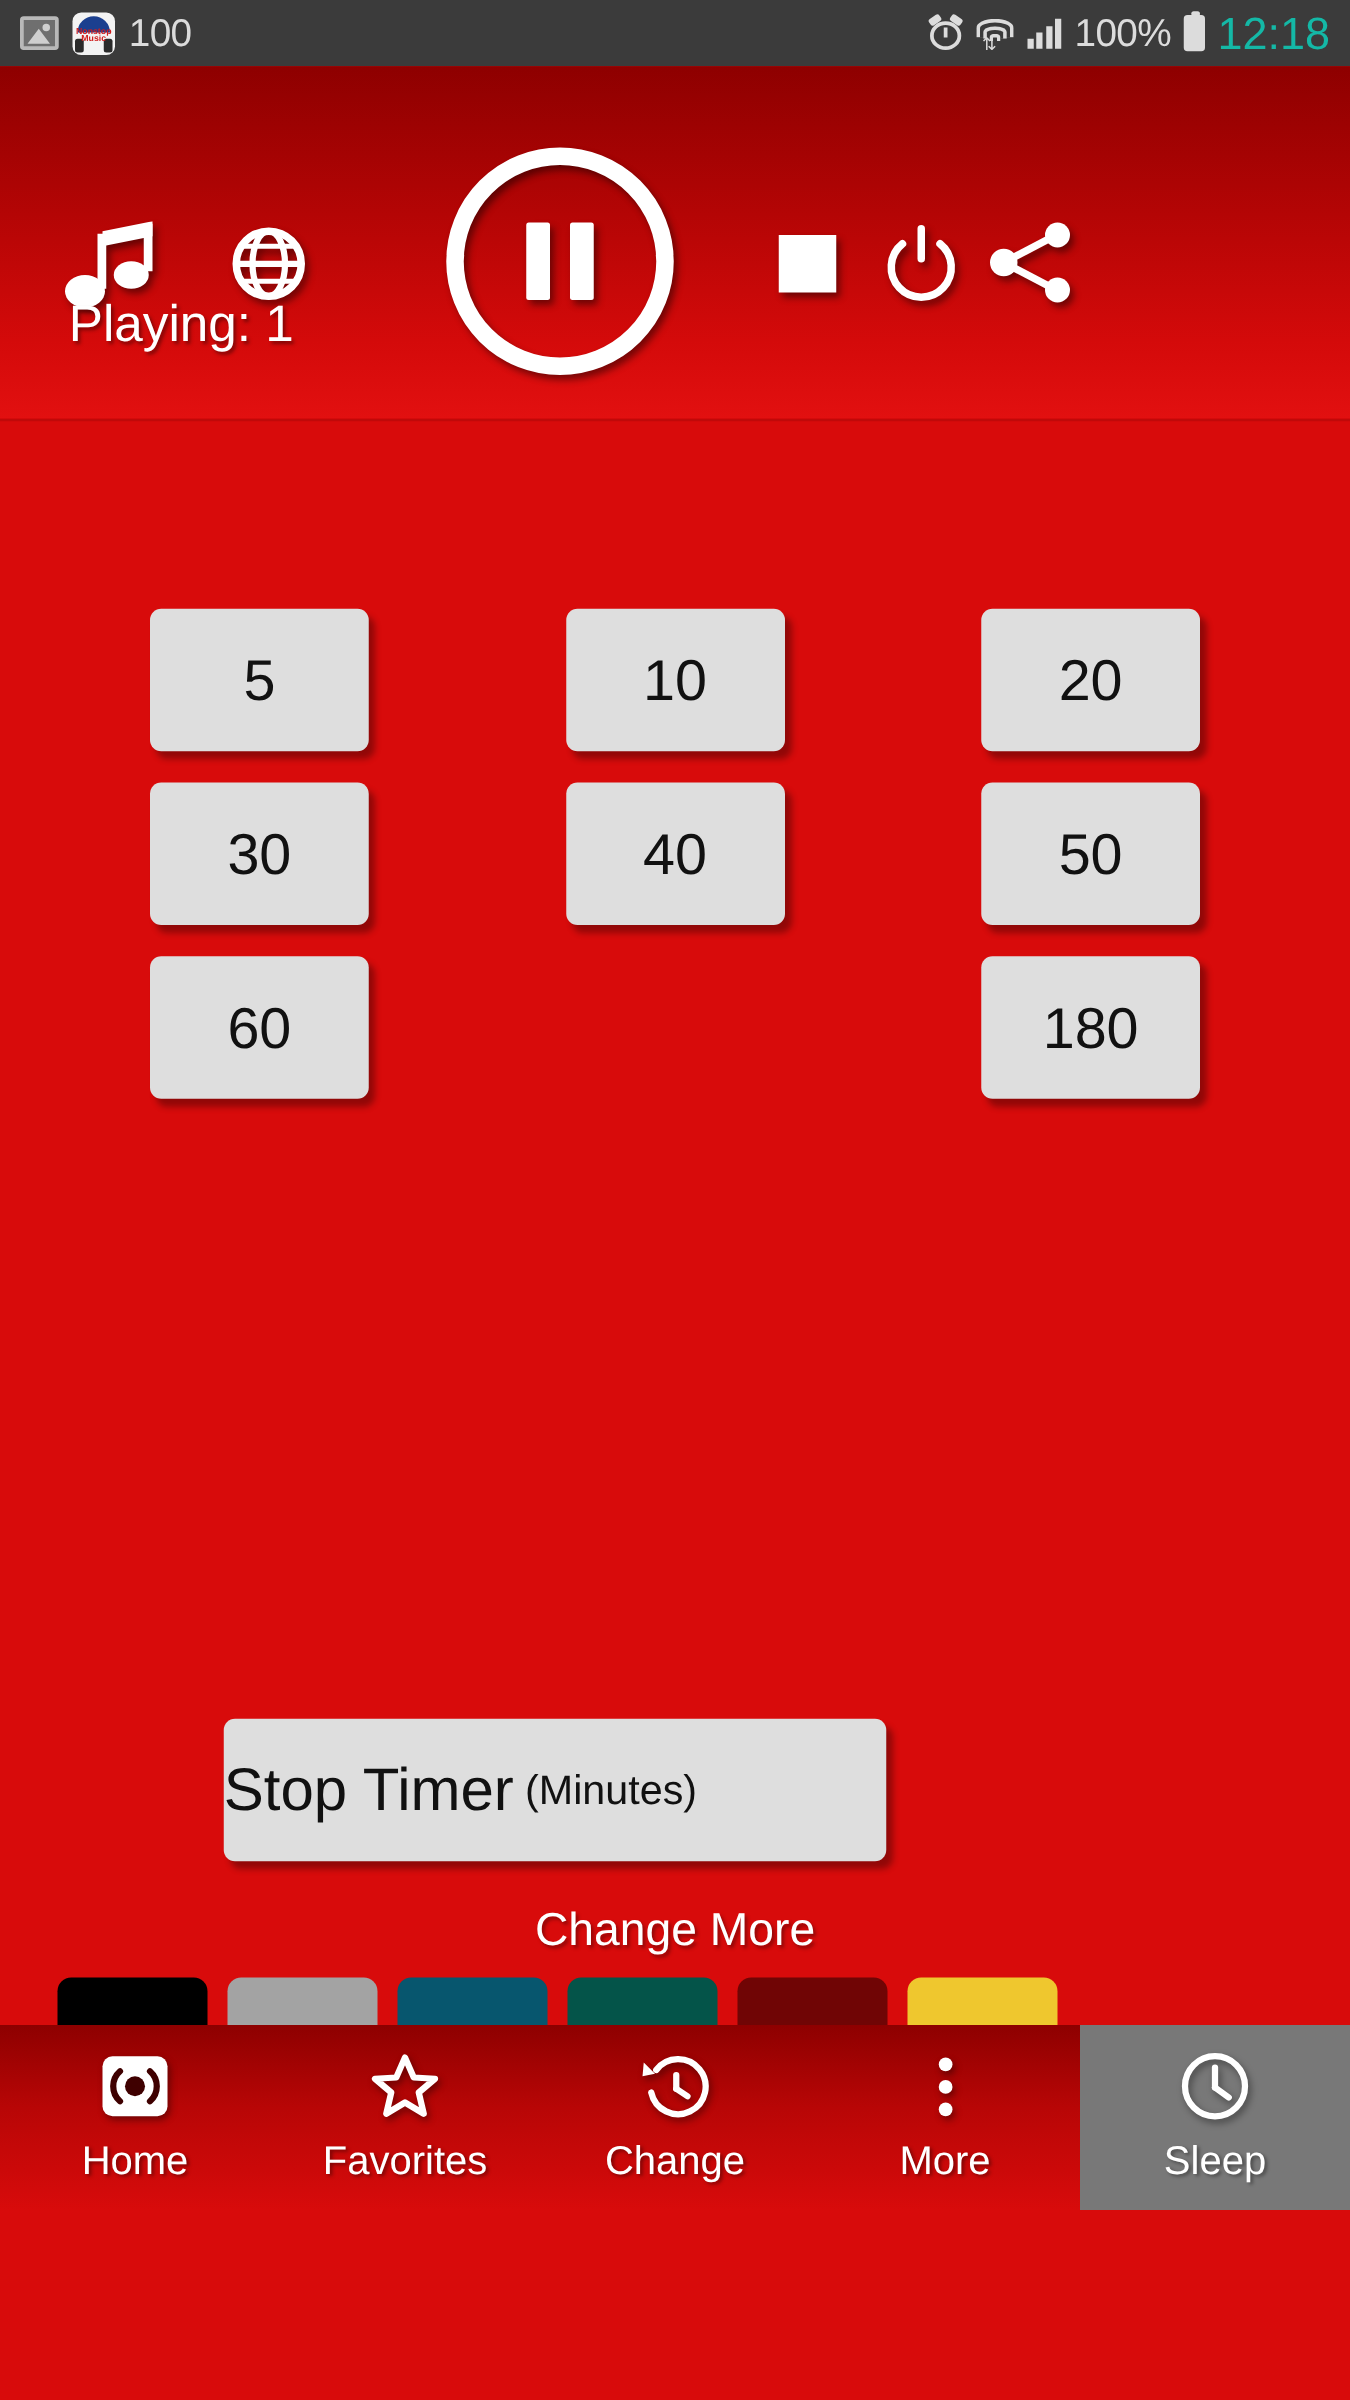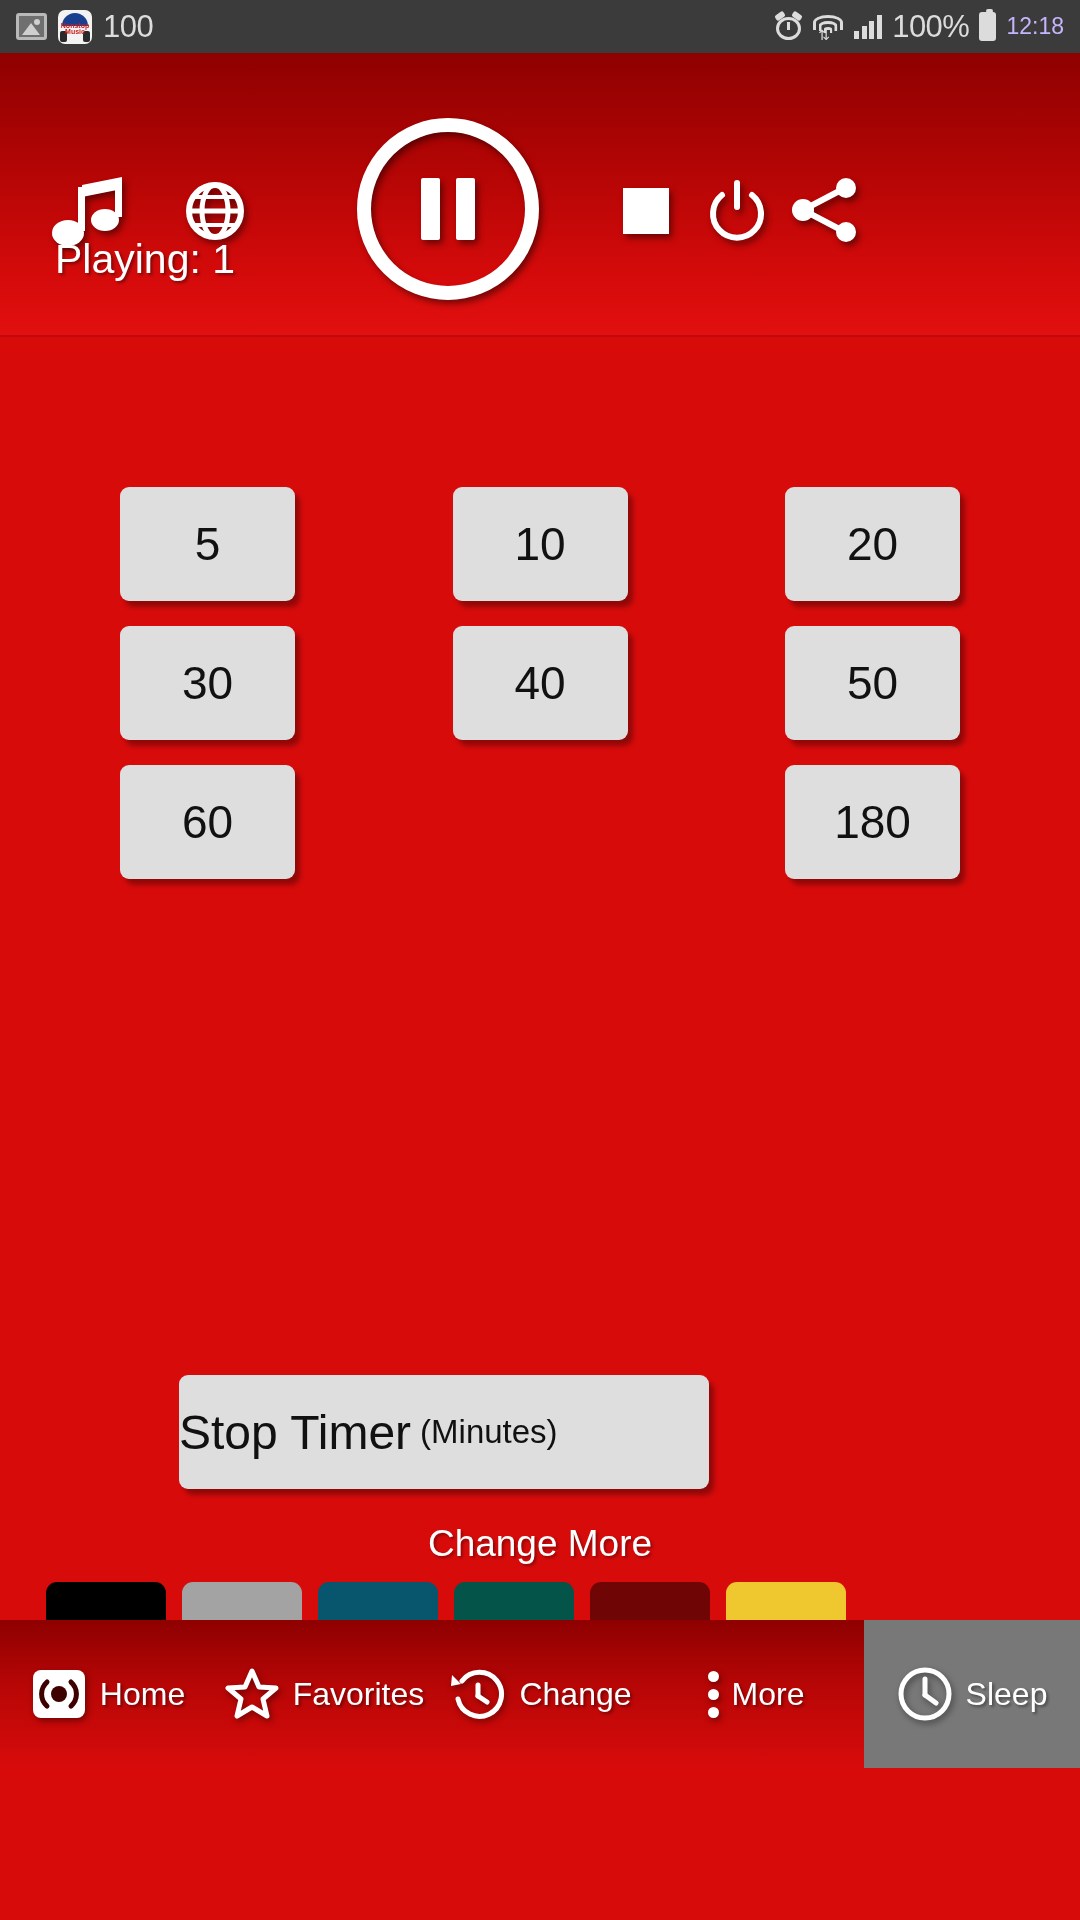--- a/index.html
+++ b/index.html
@@ -14,21 +14,21 @@
   #status-bar {
     height:53px; width:100%;
     background:#3b3b3b;
     display:flex; align-items:center;
     padding:12px 16px;
     color:#e8e8e8;
   }
   .sb-left { display:flex; align-items:center; gap:11px; }
   .sb-right { margin-left:auto; display:flex; align-items:center; gap:10px; }
   .sb-text { font-size:31px; letter-spacing:-0.5px; color:#dcdcdc; }
-  .sb-time { font-size:23px; color:#c4b5fd; letter-spacing:0px; }
+  .sb-time { font-size:36px; color:#14b8a6; letter-spacing:0px; }
   .gallery-icon {
     width:31px;height:27px;border:3px solid #b9b9b9;border-radius:3px;
     position:relative;background:#6f6f6f;
   }
   .gallery-icon::before{
     content:"";position:absolute;left:3px;bottom:2px;
     border-left:9px solid transparent;border-right:9px solid transparent;
     border-bottom:12px solid #cfcfcf;
   }
   .gallery-icon::after{
@@ -136,21 +136,21 @@
   }
   .swatch{width:120px;height:88px;border-radius:11px;cursor:pointer;}
 
   
   #bottom-nav{
     position:absolute;bottom:0;left:0;width:1080px;height:148px;
     background:linear-gradient(180deg,#8e0000 0%,#b80606 45%,#d80b0b 100%);
     display:flex;
   }
   .nav-item{
-    flex:1;display:flex;flex-direction:row;align-items:center;justify-content:center;
+    flex:1;display:flex;flex-direction:column;align-items:center;justify-content:center;
     gap:13px;cursor:pointer;
   }
   .nav-item.active{background:#787878;}
   .nav-label{color:#fff;font-size:32px;text-shadow:2px 2px 3px rgba(0,0,0,.4);}
   .nav-ico{height:56px;display:flex;align-items:center;justify-content:center;
     filter:drop-shadow(2px 3px 3px rgba(0,0,0,.4));}
   .dots3{display:flex;flex-direction:column;gap:7px;}
   .dots3 i{width:11px;height:11px;border-radius:50%;background:#fff;display:block;}
 </style>
 </head>

